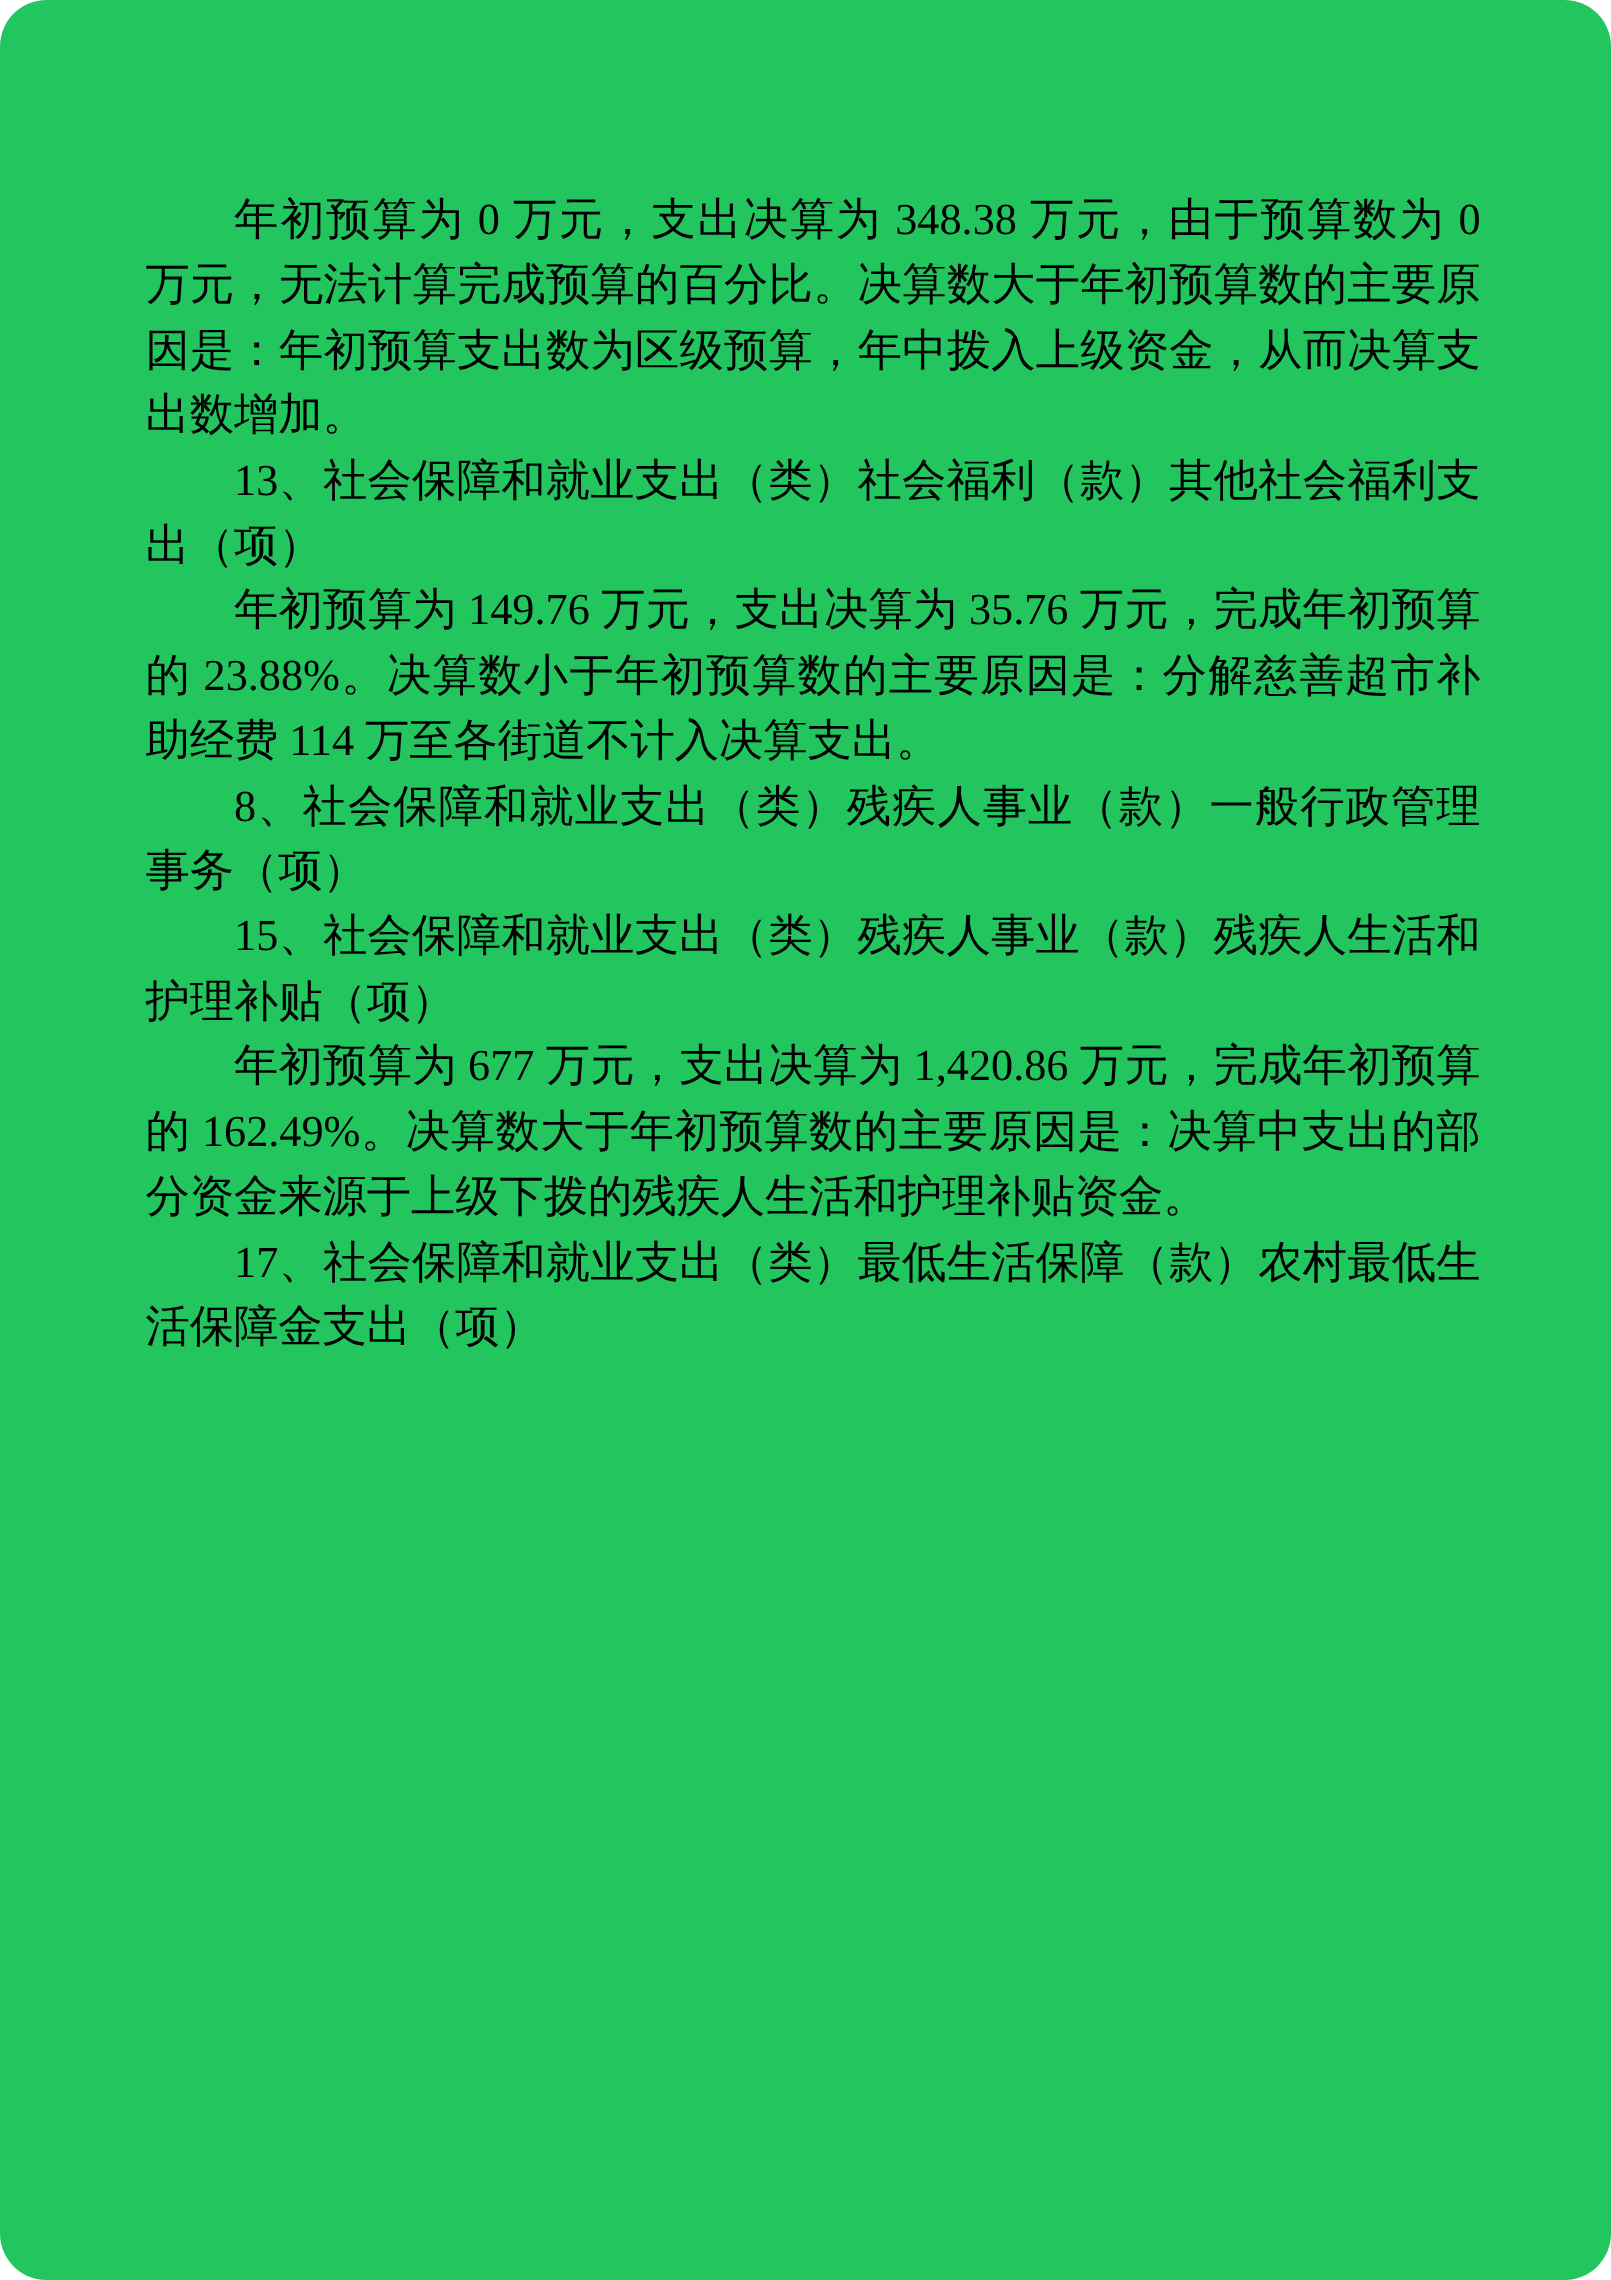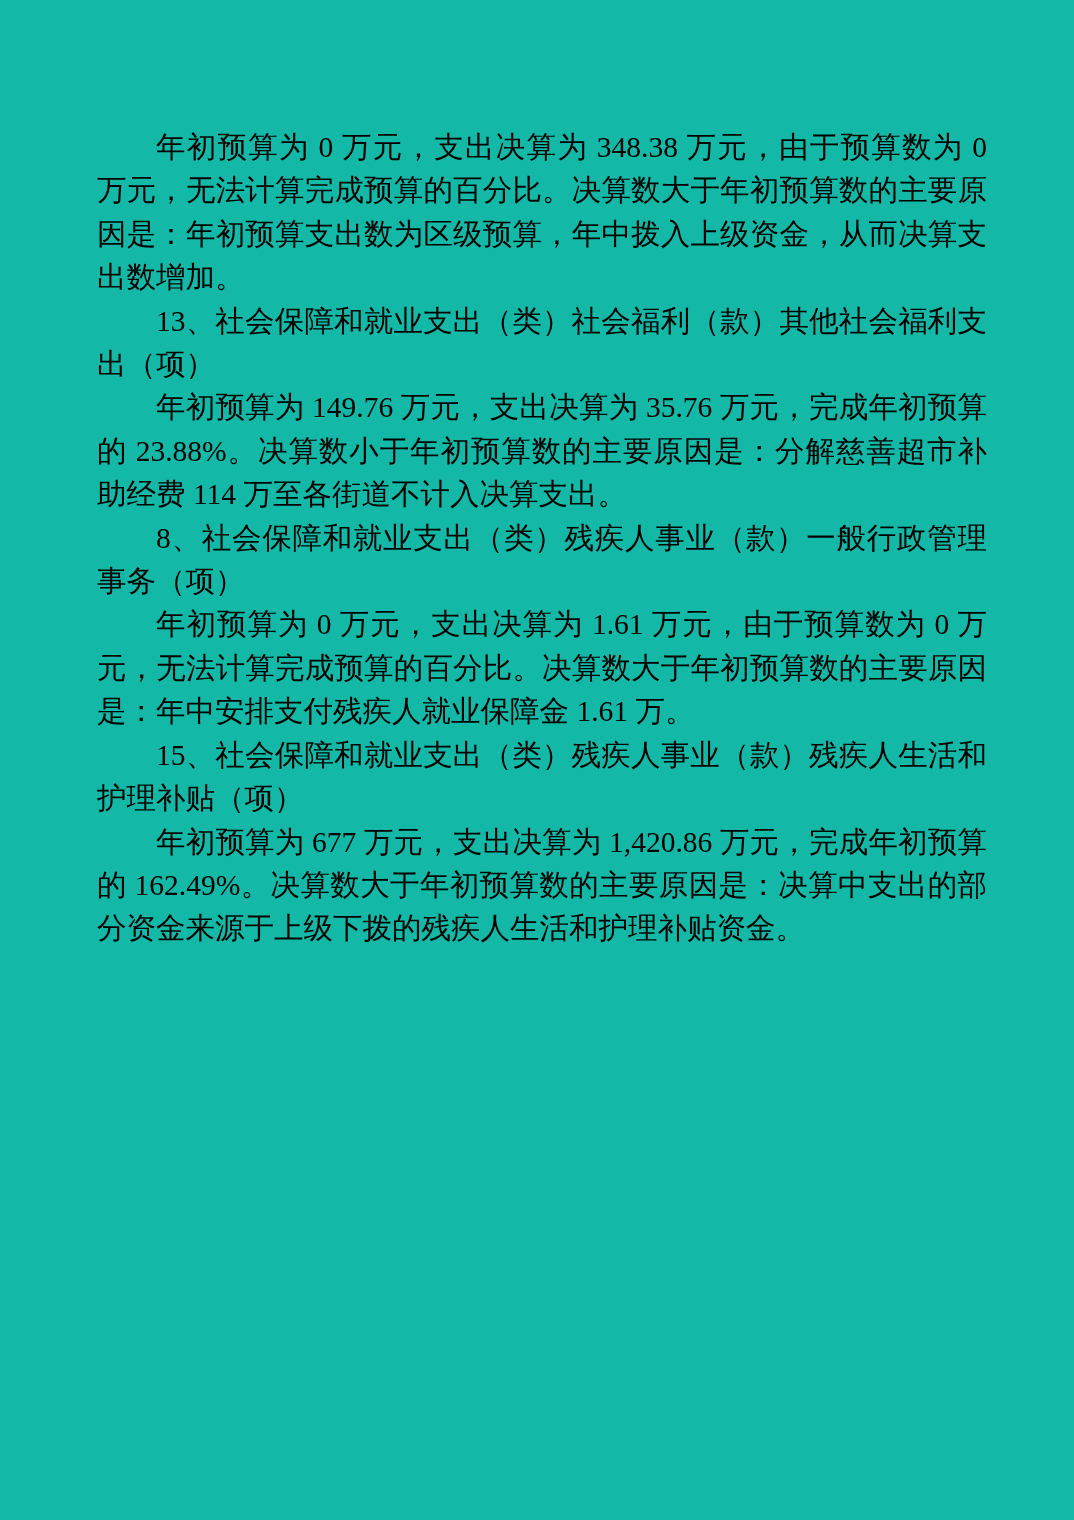--- a/index.html
+++ b/index.html
@@ -4,23 +4,24 @@
 <style>
   html, body {
     margin: 0;
     padding: 0;
     background: #ffffff;
   }
   .page {
     position: relative;
     width: 1074px;
     height: 1520px;
-    background: #14b8a6;
+    background: #22c55e;
     overflow: hidden;
     margin: 0 auto;
+    border-radius: 31px;
   }
   .doc-content {
     position: absolute;
     left: 97px;
     top: 126px;
     width: 890px;
     color: #000000;
     font-family: "Liberation Serif", "DejaVu Serif", serif;
     font-size: 29.5px;
     line-height: 43.4px;
@@ -41,17 +42,17 @@
 </style>
 </head>
 <body>
 
 <div class="page">
   <div class="doc-content">
     <p>年初预算为 0 万元，支出决算为 348.38 万元，由于预算数为 0 万元，无法计算完成预算的百分比。决算数大于年初预算数的主要原因是：年初预算支出数为区级预算，年中拨入上级资金，从而决算支出数增加。</p>
     <h2 class="section-heading">13、社会保障和就业支出（类）社会福利（款）其他社会福利支出（项）</h2>
     <p>年初预算为 149.76 万元，支出决算为 35.76 万元，完成年初预算的 23.88%。决算数小于年初预算数的主要原因是：分解慈善超市补助经费 114 万至各街道不计入决算支出。</p>
     <h2 class="section-heading">8、社会保障和就业支出（类）残疾人事业（款）一般行政管理事务（项）</h2>
-    <p>年初预算为 0 万元，支出决算为 1.61 万元，由于预算数为 0 万元，无法计算完成预算的百分比。决算数大于年初预算数的主要原因是：年中安排支付残疾人就业保障金 1.61 万。</p>
     <h2 class="section-heading">15、社会保障和就业支出（类）残疾人事业（款）残疾人生活和护理补贴（项）</h2>
     <p>年初预算为 677 万元，支出决算为 1,420.86 万元，完成年初预算的 162.49%。决算数大于年初预算数的主要原因是：决算中支出的部分资金来源于上级下拨的残疾人生活和护理补贴资金。</p>
+    <h2 class="section-heading">17、社会保障和就业支出（类）最低生活保障（款）农村最低生活保障金支出（项）</h2>
   </div>
 </div>
 
 </body></html>

